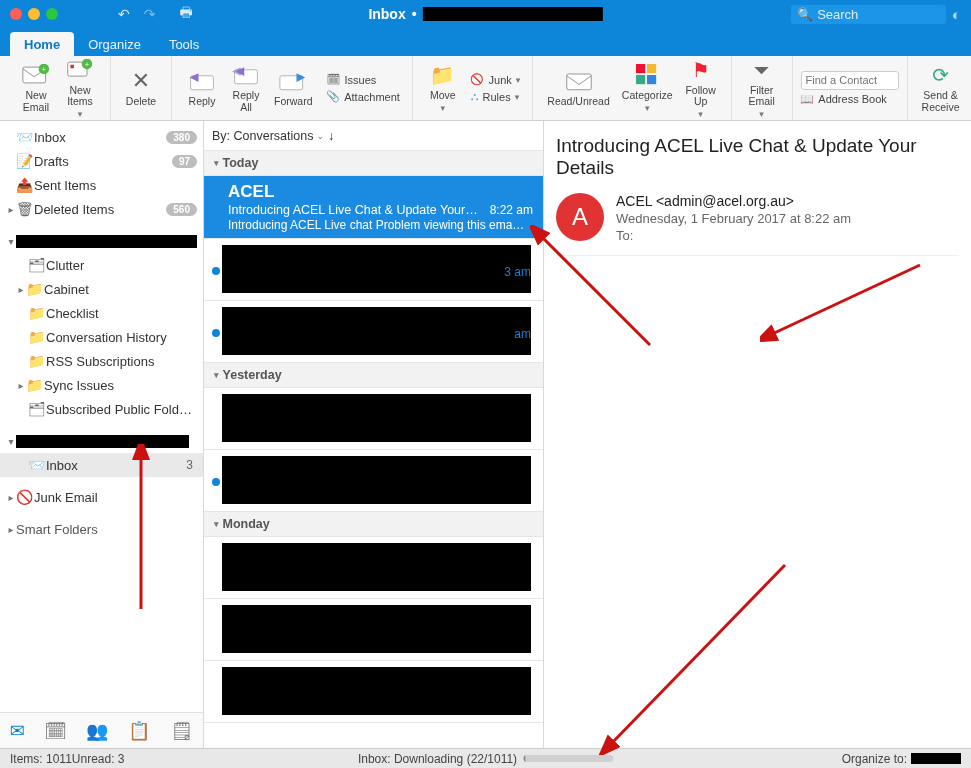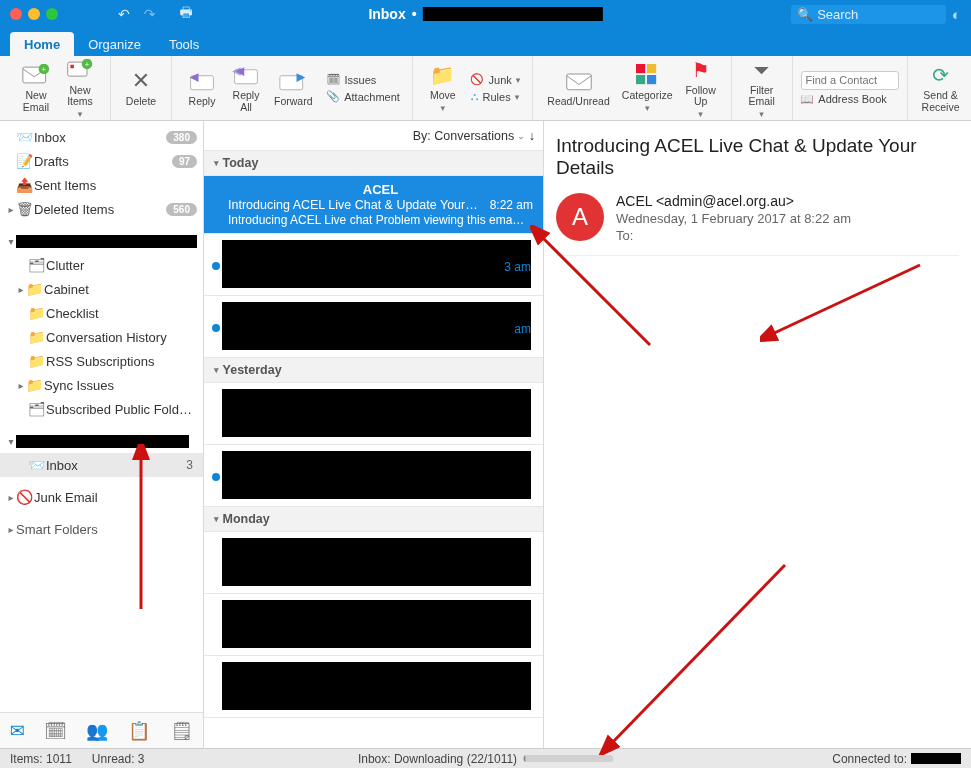--- a/index.html
+++ b/index.html
@@ -54,28 +54,28 @@
   .sidebar-row.sub { padding-left: 28px; }
   .sidebar-row.selected { background:#e9e9e9; }
   .sidebar-redact-lbl { background:#000; height:13px; flex:1; margin-right: 8px;}
 
   .sidebar-bottom { height: 36px; border-top:1px solid #e0e0e0; display:flex; align-items:center; justify-content:space-around; color:#666; font-size:18px; background:#f9f9f9; }
   .sidebar-bottom span { cursor:pointer; }
   .sidebar-bottom .active { color:#0d85d8; }
 
   
   .listcol { width: 340px; border-right:1px solid #d9d9d9; display:flex; flex-direction:column; background:#fff;}
-  .list-sort { height: 30px; border-bottom:1px solid #e6e6e6; display:flex; align-items:center; justify-content:flex-end; padding: 0 8px; font-size:12.5px; color:#333; gap:4px;}
+  .list-sort { height: 30px; border-bottom:1px solid #e6e6e6; display:flex; align-items:center; justify-content:flex-start; padding: 0 8px; font-size:12.5px; color:#333; gap:4px;}
   .list-sort .sortbtn { cursor:pointer; display:flex; align-items:center; gap:3px; }
   .list { flex:1; overflow:hidden; }
   .group-hdr { background:#f2f2f2; color:#555; font-size:12.5px; font-weight:600; padding: 5px 10px; border-bottom:1px solid #e6e6e6; display:flex; align-items:center; gap:4px;}
   .msg { border-bottom:1px solid #e6e6e6; padding: 6px 10px 6px 24px; cursor:pointer; position:relative; }
   .msg .dot { position:absolute; left:8px; top:28px; width:8px; height:8px; border-radius:50%; background:#0d85d8; display:none; }
   .msg.unread .dot { display:block; }
-  .msg .l1 { font-weight:700; font-size:13px; color:#222; display:flex; justify-content:center; }
+  .msg .l1 { font-weight:700; font-size:17px; color:#222; display:flex; justify-content:flex-start; }
   .msg .l2 { font-size:12.5px; color:#333; display:flex; justify-content:space-between; margin-top:1px;}
   .msg .l2 .time { color:#888; font-size:12px; white-space:nowrap; }
   .msg .l3 { font-size:12px; color:#888; white-space:nowrap; overflow:hidden; text-overflow:ellipsis; margin-top:1px;}
   .msg.selected { background:#1a8be0; }
   .msg.selected .l1, .msg.selected .l2, .msg.selected .l3, .msg.selected .time { color:#fff; }
   .msg .redactbox { background:#000; width:100%; height:48px; position:absolute; top:6px; left:18px; right:6px; width: calc(100% - 30px);}
   .msg.redacted { height: 62px; }
   .msg.redacted.unread .time-out { position:absolute; right:12px; top:26px; color:#0d85d8; font-size:12px; }
   .msg.redacted .time-out { position:absolute; right:6px; top:26px; color:#888; font-size:12px; }
 
@@ -83,21 +83,21 @@
   .reading { flex:1; display:flex; flex-direction:column; padding: 14px 12px 22px 12px; background:#fff; }
   .reading h1 { font-size:19px; font-weight:400; color:#222; margin-bottom: 14px; }
   .msghdr { display:flex; gap:12px; border-bottom:1px solid #eee; padding-bottom: 12px;}
   .avatar { width:48px; height:48px; border-radius:50%; background:#e13333; color:#fff; display:flex; align-items:center; justify-content:center; font-size:24px; font-weight:400; }
   .msgmeta { font-size:13px; color:#666; }
   .msgmeta .from { color:#222; font-size:14px; }
   .msgmeta .date { margin-top:2px; }
   .msgmeta .to { margin-top:2px; }
 
   
-  .statusbar { height:20px; background:#e8e8e8; border-top:1px solid #ccc; display:flex; align-items:center; font-size:12px; color:#444; padding:0 10px; gap:20px; }
+  .statusbar { height:20px; background:#e8e8e8; border-top:1px solid #ccc; display:flex; align-items:center; font-size:12px; color:#444; padding:0 10px; }
   .statusbar .center { position:absolute; left:50%; transform:translateX(-50%); display:flex; align-items:center; gap:6px; }
   .progress { width:90px; height:7px; background:#d0d0d0; border-radius:4px; overflow:hidden; position:relative; }
   .progress .fill { height:100%; width: 2%; background:#888; }
   .statusbar .right { margin-left:auto; display:flex; align-items:center; gap:4px; }
   .statusbar .right .redact { width:50px; height:11px; background:#000; display:inline-block; }
 
   
   .arrow-anno { position:absolute; pointer-events:none; }
 
   .small-caret { font-size:9px; color:#777; }
@@ -472,21 +472,21 @@
 <div class="statusbar">
   <span>Items: 1011</span>
   <span>Unread: 3</span>
   <div class="center">
     <span>Inbox: Downloading (22/1011)</span>
     <div class="progress">
         <div class="fill"></div>
       </div>
   </div>
   <div class="right">
-    <span>Connected to:</span>
+    <span>Organize to:</span>
     <span class="redact"></span>
   </div>
 </div>
 
 <svg class="arrow-anno" style="left:530px; top:225px;" width="130" height="130">
   <defs>
       <marker id="ah1" markerWidth="10" markerHeight="10" refX="2" refY="3" orient="auto">
         <path d="M0,0 L0,6 L8,3 z" fill="#c11"></path>
       </marker>
     </defs>

